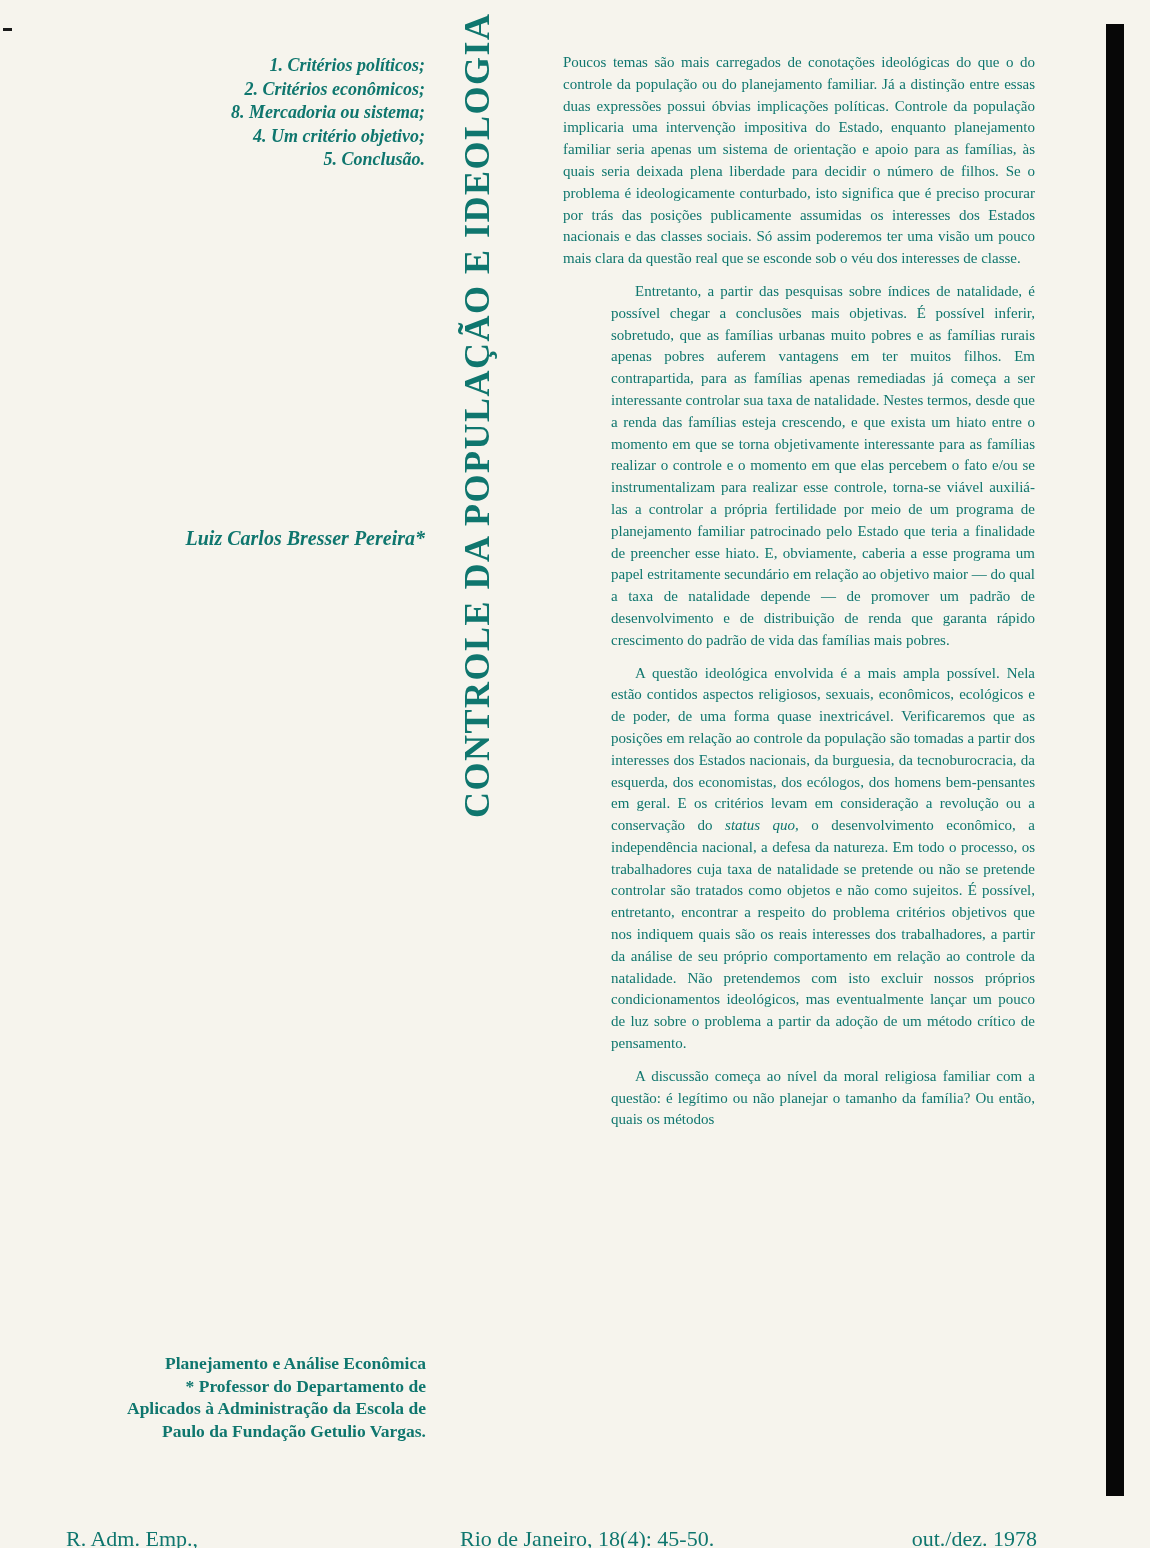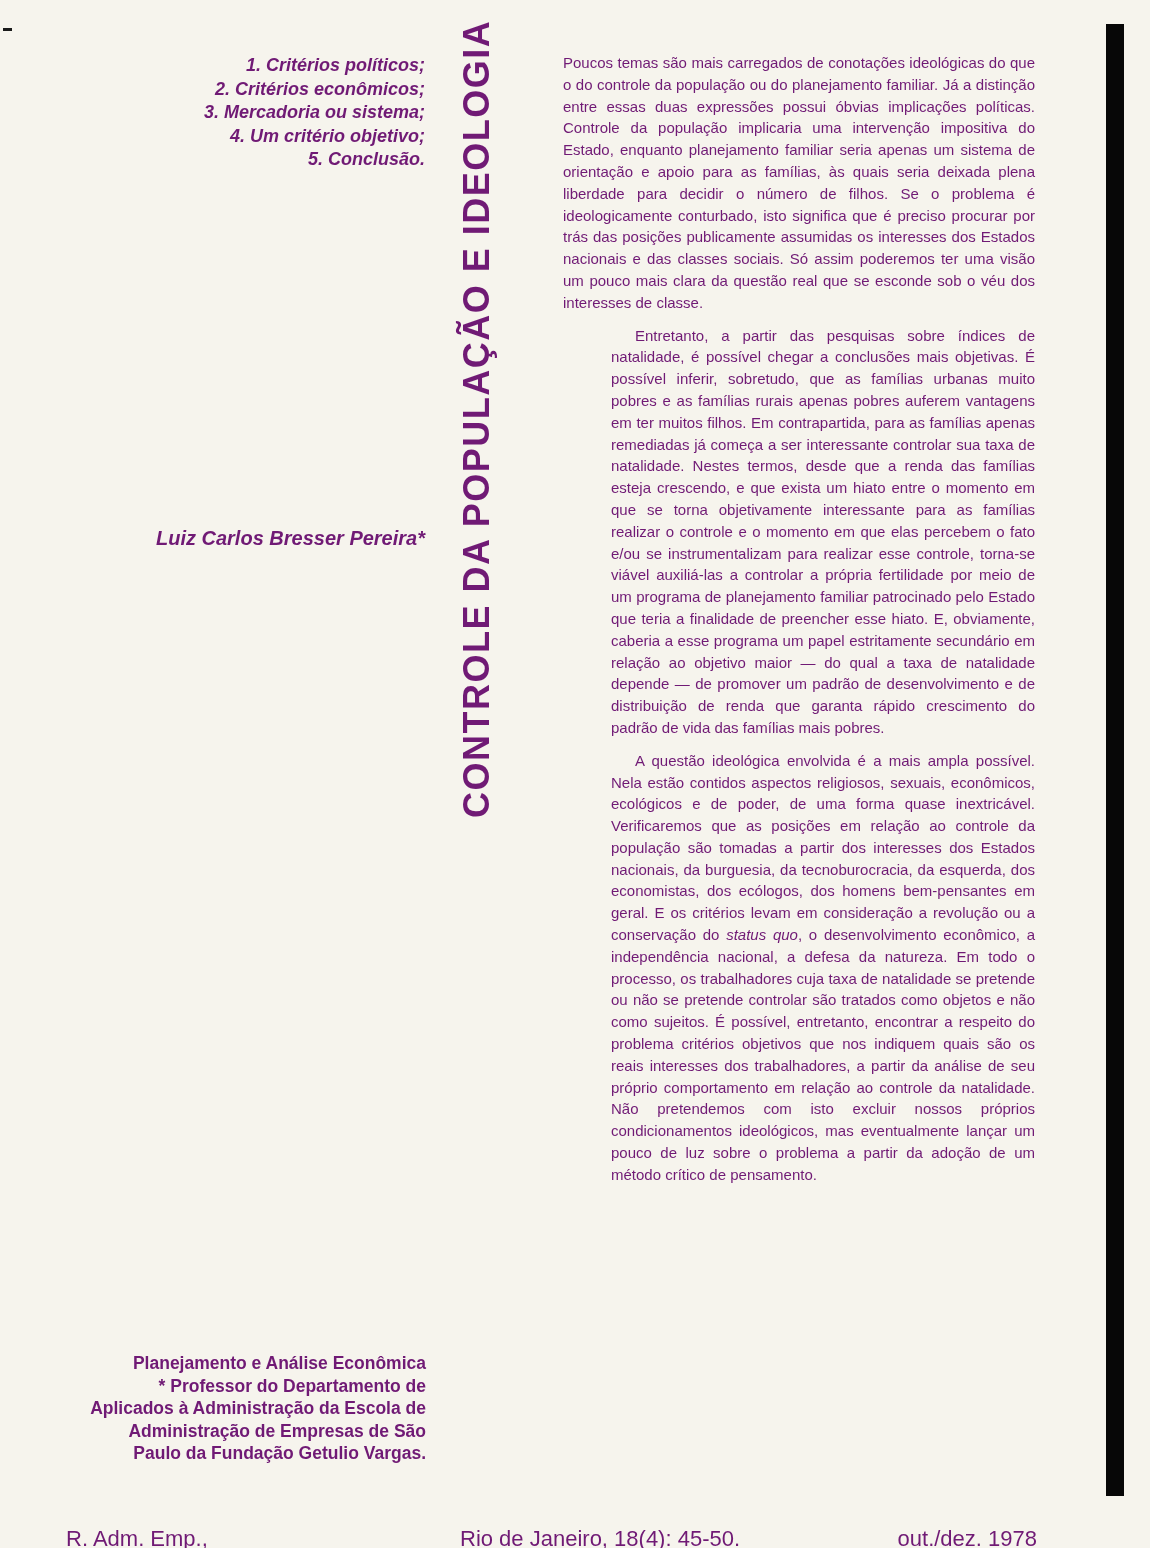--- a/index.html
+++ b/index.html
@@ -6,22 +6,22 @@
     margin: 0;
     padding: 0;
     background: #e9e7e0;
   }
   .page {
     position: relative;
     width: 1150px;
     height: 1548px;
     background: #f6f4ed;
     overflow: hidden;
-    font-family: Liberation Sans, sans-serif;
-    color: #701a75;
+    font-family: Liberation Serif, serif;
+    color: #0f766e;
   }
 
   
   .corner-mark {
     position: absolute;
     left: 3px;
     top: 28px;
     width: 9px;
     height: 3px;
     background: #1a1a1a;
@@ -133,40 +133,40 @@
 </head>
 <body>
 
 <div class="page">
 
   <div class="corner-mark"></div>
 
   <div class="outline">
       <div>1. Critérios políticos;</div>
       <div>2. Critérios econômicos;</div>
-      <div>3. Mercadoria ou sistema;</div>
+      <div>8. Mercadoria ou sistema;</div>
       <div>4. Um critério objetivo;</div>
       <div>5. Conclusão.</div>
     </div>
 
   <div class="author">Luiz Carlos Bresser Pereira*</div>
 
   <div class="vertical-title">CONTROLE DA POPULAÇÃO E IDEOLOGIA</div>
 
   <div class="article-body">
       <p><span>Poucos temas são mais carregados de conotações ideológicas do que o do controle da população ou do planejamento familiar. Já a distinção entre essas duas expressões possui óbvias implicações políticas. Controle da população implicaria uma intervenção impositiva do Estado, enquanto planejamento familiar seria apenas um sistema de orientação e apoio para as famílias, às quais seria deixada plena liberdade para decidir o número de filhos. Se o problema é ideologicamente conturbado, isto significa que é preciso procurar por trás das posições publicamente assumidas os interesses dos Estados nacionais e das classes sociais. Só assim poderemos ter uma visão um pouco mais clara da questão real que se esconde sob o véu dos interesses de classe.</span></p>
       <p class="indent"><span>Entretanto, a partir das pesquisas sobre índices de natalidade, é possível chegar a conclusões mais objetivas. É possível inferir, sobretudo, que as famílias urbanas muito pobres e as famílias rurais apenas pobres auferem vantagens em ter muitos filhos. Em contrapartida, para as famílias apenas remediadas já começa a ser interessante controlar sua taxa de natalidade. Nestes termos, desde que a renda das famílias esteja crescendo, e que exista um hiato entre o momento em que se torna objetivamente interessante para as famílias realizar o controle e o momento em que elas percebem o fato e/ou se instrumentalizam para realizar esse controle, torna-se viável auxiliá-las a controlar a própria fertilidade por meio de um programa de planejamento familiar patrocinado pelo Estado que teria a finalidade de preencher esse hiato. E, obviamente, caberia a esse programa um papel estritamente secundário em relação ao objetivo maior — do qual a taxa de natalidade depende — de promover um padrão de desenvolvimento e de distribuição de renda que garanta rápido crescimento do padrão de vida das famílias mais pobres.</span></p>
       <p class="indent"><span>A questão ideológica envolvida é a mais ampla possível. Nela estão contidos aspectos religiosos, sexuais, econômicos, ecológicos e de poder, de uma forma quase inextricável. Verificaremos que as posições em relação ao controle da população são tomadas a partir dos interesses dos Estados nacionais, da burguesia, da tecnoburocracia, da esquerda, dos economistas, dos ecólogos, dos homens bem-pensantes em geral. E os critérios levam em consideração a revolução ou a conservação do </span><span class="it">status quo</span><span>, o desenvolvimento econômico, a independência nacional, a defesa da natureza. Em todo o processo, os trabalhadores cuja taxa de natalidade se pretende ou não se pretende controlar são tratados como objetos e não como sujeitos. É possível, entretanto, encontrar a respeito do problema critérios objetivos que nos indiquem quais são os reais interesses dos trabalhadores, a partir da análise de seu próprio comportamento em relação ao controle da natalidade. Não pretendemos com isto excluir nossos próprios condicionamentos ideológicos, mas eventualmente lançar um pouco de luz sobre o problema a partir da adoção de um método crítico de pensamento.</span></p>
+      <p class="indent"><span>A discussão começa ao nível da moral religiosa familiar com a questão: é legítimo ou não planejar o tamanho da família? Ou então, quais os métodos</span></p>
     </div>
 
   <div class="footnote">
       <div>Planejamento e Análise Econômica</div>
       <div>* Professor do Departamento de</div>
       <div>Aplicados à Administração da Escola de</div>
-      <div>Administração de Empresas de São</div>
       <div>Paulo da Fundação Getulio Vargas.</div>
     </div>
 
   <div class="footer">
     <span>R. Adm. Emp.,</span>
     <span class="center">Rio de Janeiro, 18(4): 45-50.</span>
     <span>out./dez. 1978</span>
   </div>
 
   <div class="edge-bar"></div>

